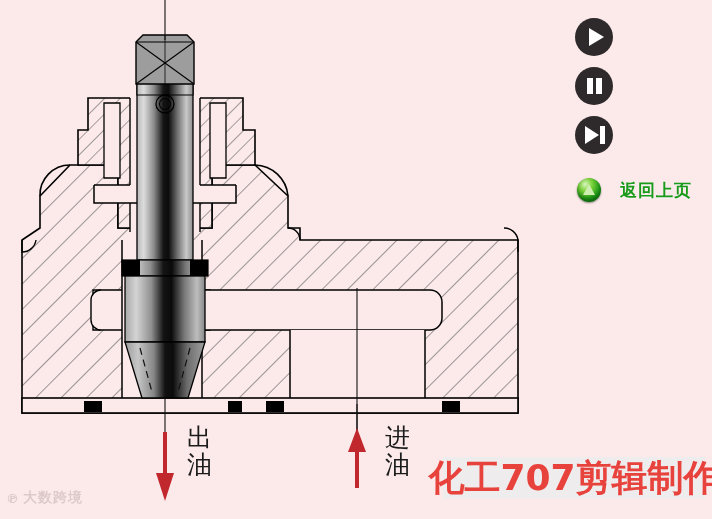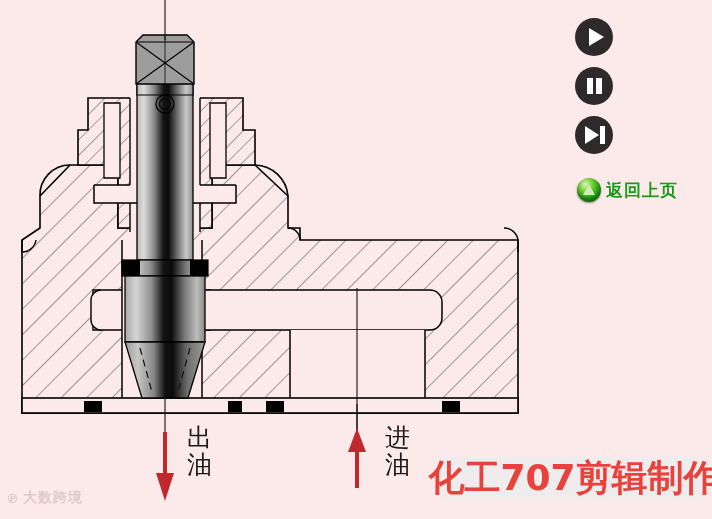--- a/index.html
+++ b/index.html
@@ -20,21 +20,21 @@
     background:#2e2a2b;
     margin-bottom:11px;
     position:relative;
     cursor:pointer;
   }
   .ctrl-btn .glyph{position:absolute;left:0;top:0;width:38px;height:38px;}
 
   
   .back-row{
     position:absolute;left:577px;top:178px;
-    display:flex;align-items:center;gap:5px;cursor:pointer;
+    display:flex;align-items:center;gap:19px;cursor:pointer;
   }
   .back-orb{
     width:24px;height:24px;border-radius:50%;
     background:
       radial-gradient(circle at 34% 26%, #d8f5bf 0%, #7fd43c 28%, #23a11a 62%, #0c6b10 100%);
     box-shadow:0 1px 2px rgba(0,0,0,.45), inset 0 -3px 5px rgba(0,60,0,.55);
     position:relative;flex:0 0 auto;
   }
   .back-orb:after{
     content:"";position:absolute;left:6px;top:6px;

